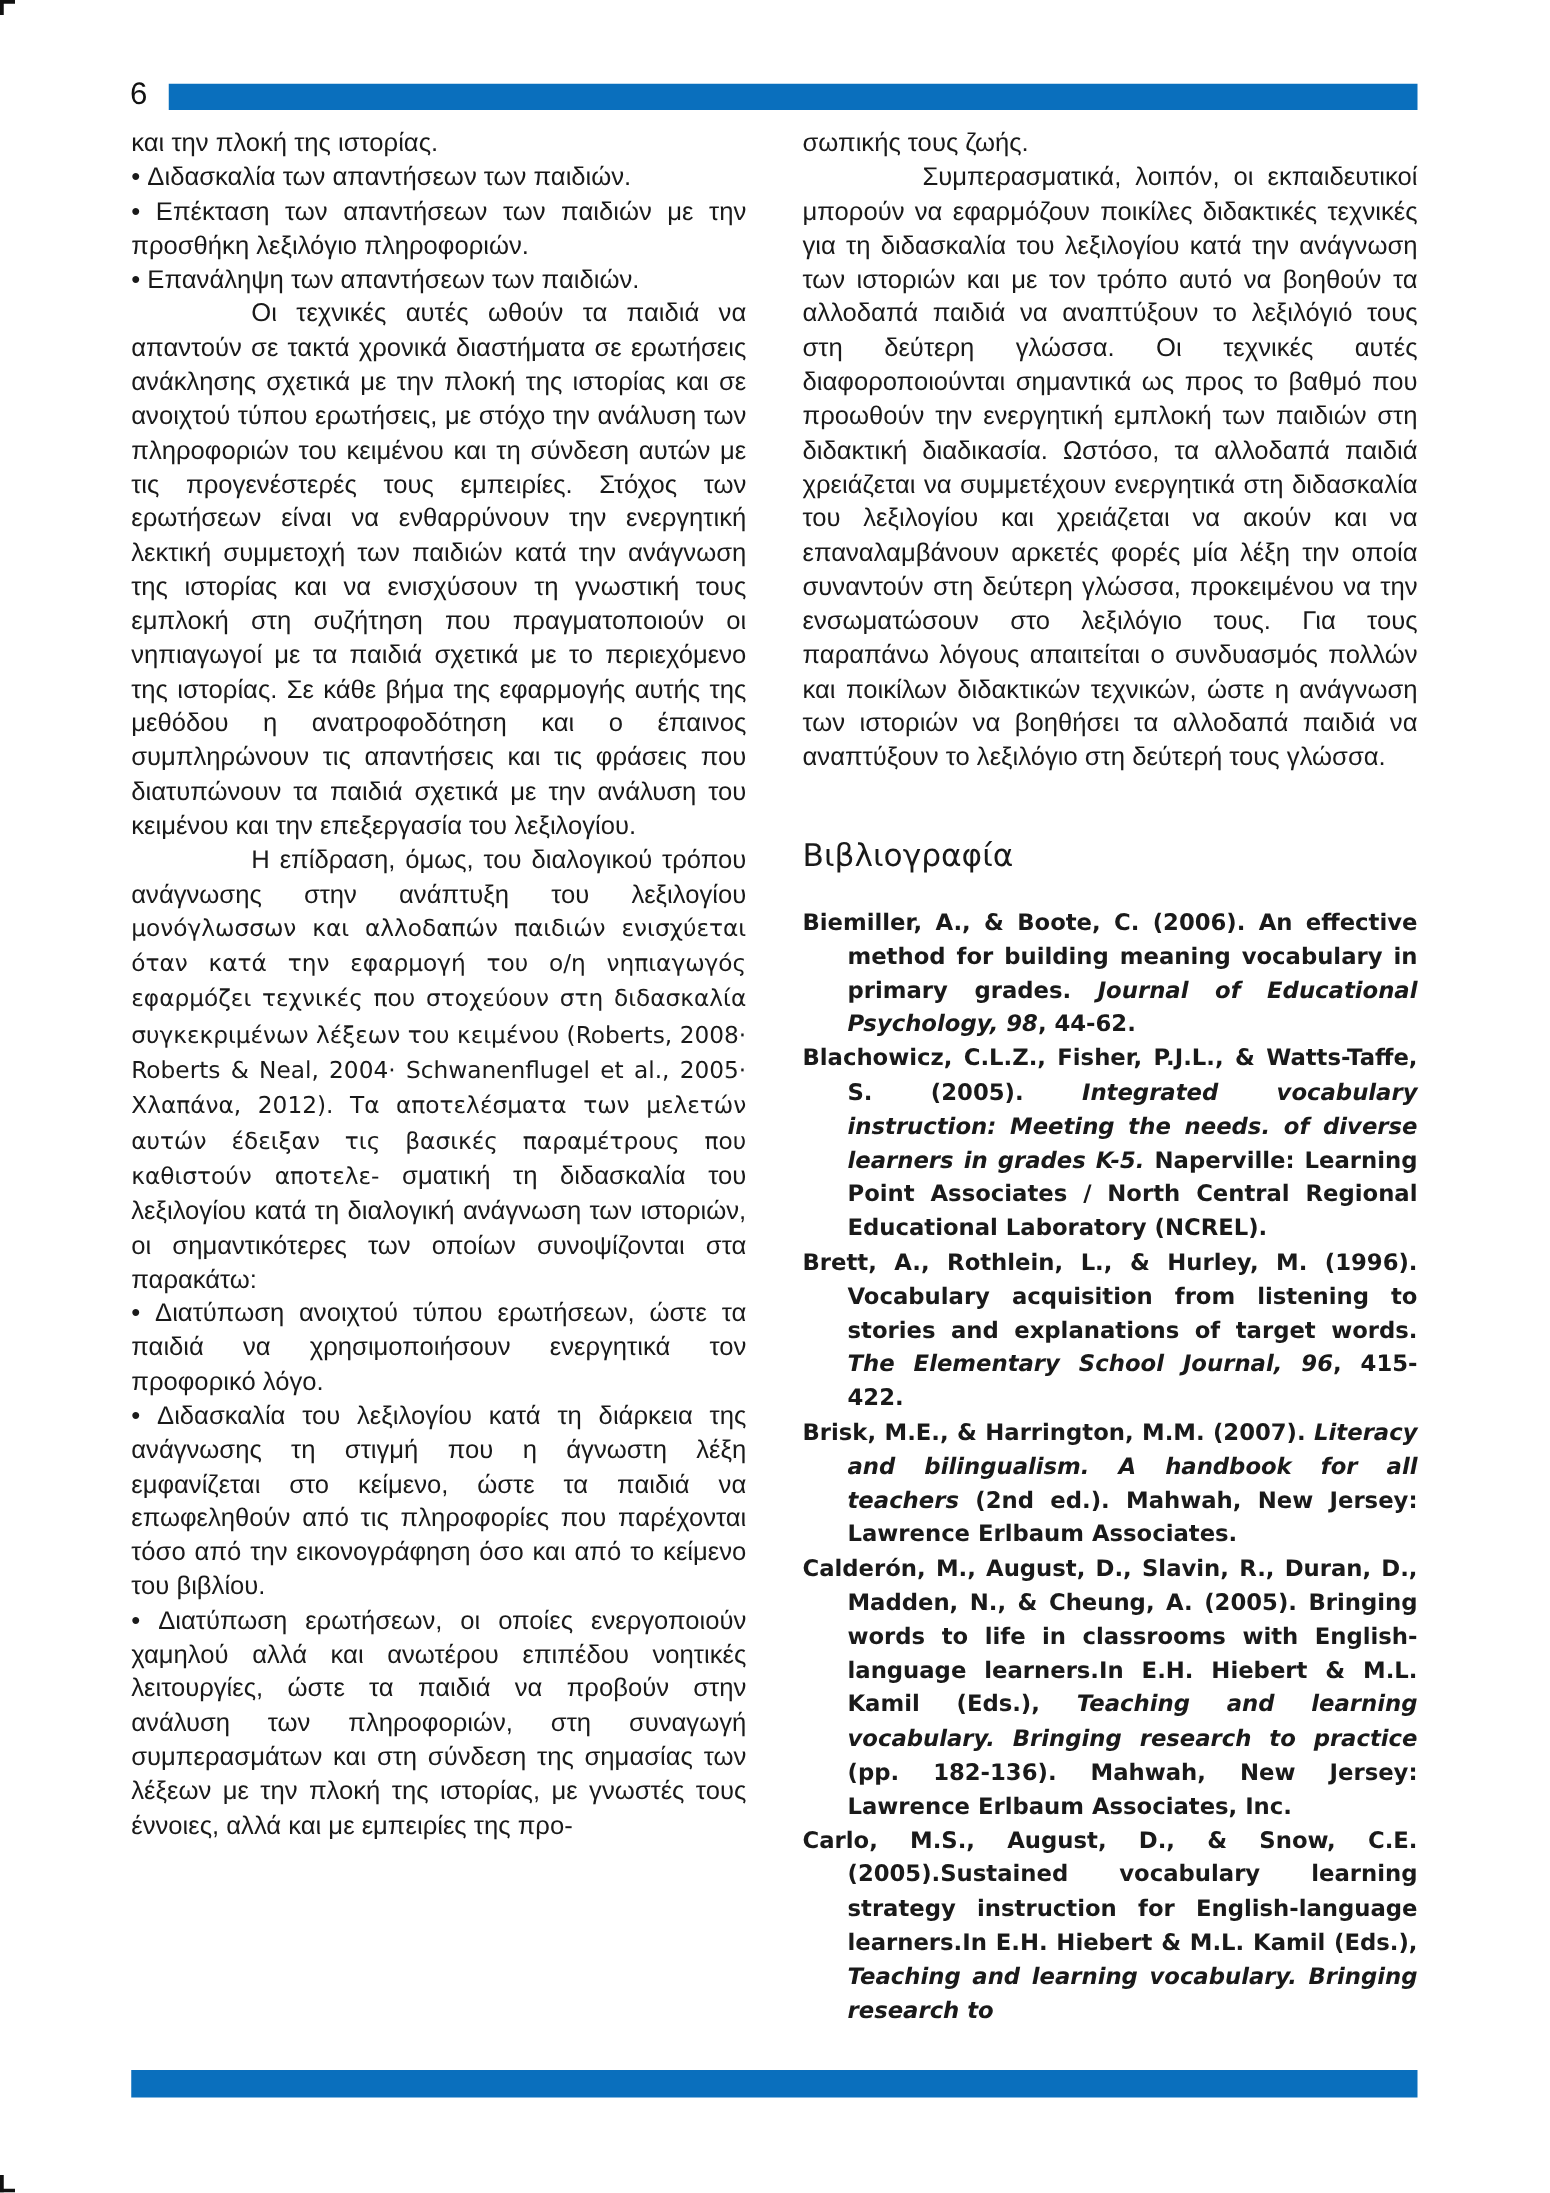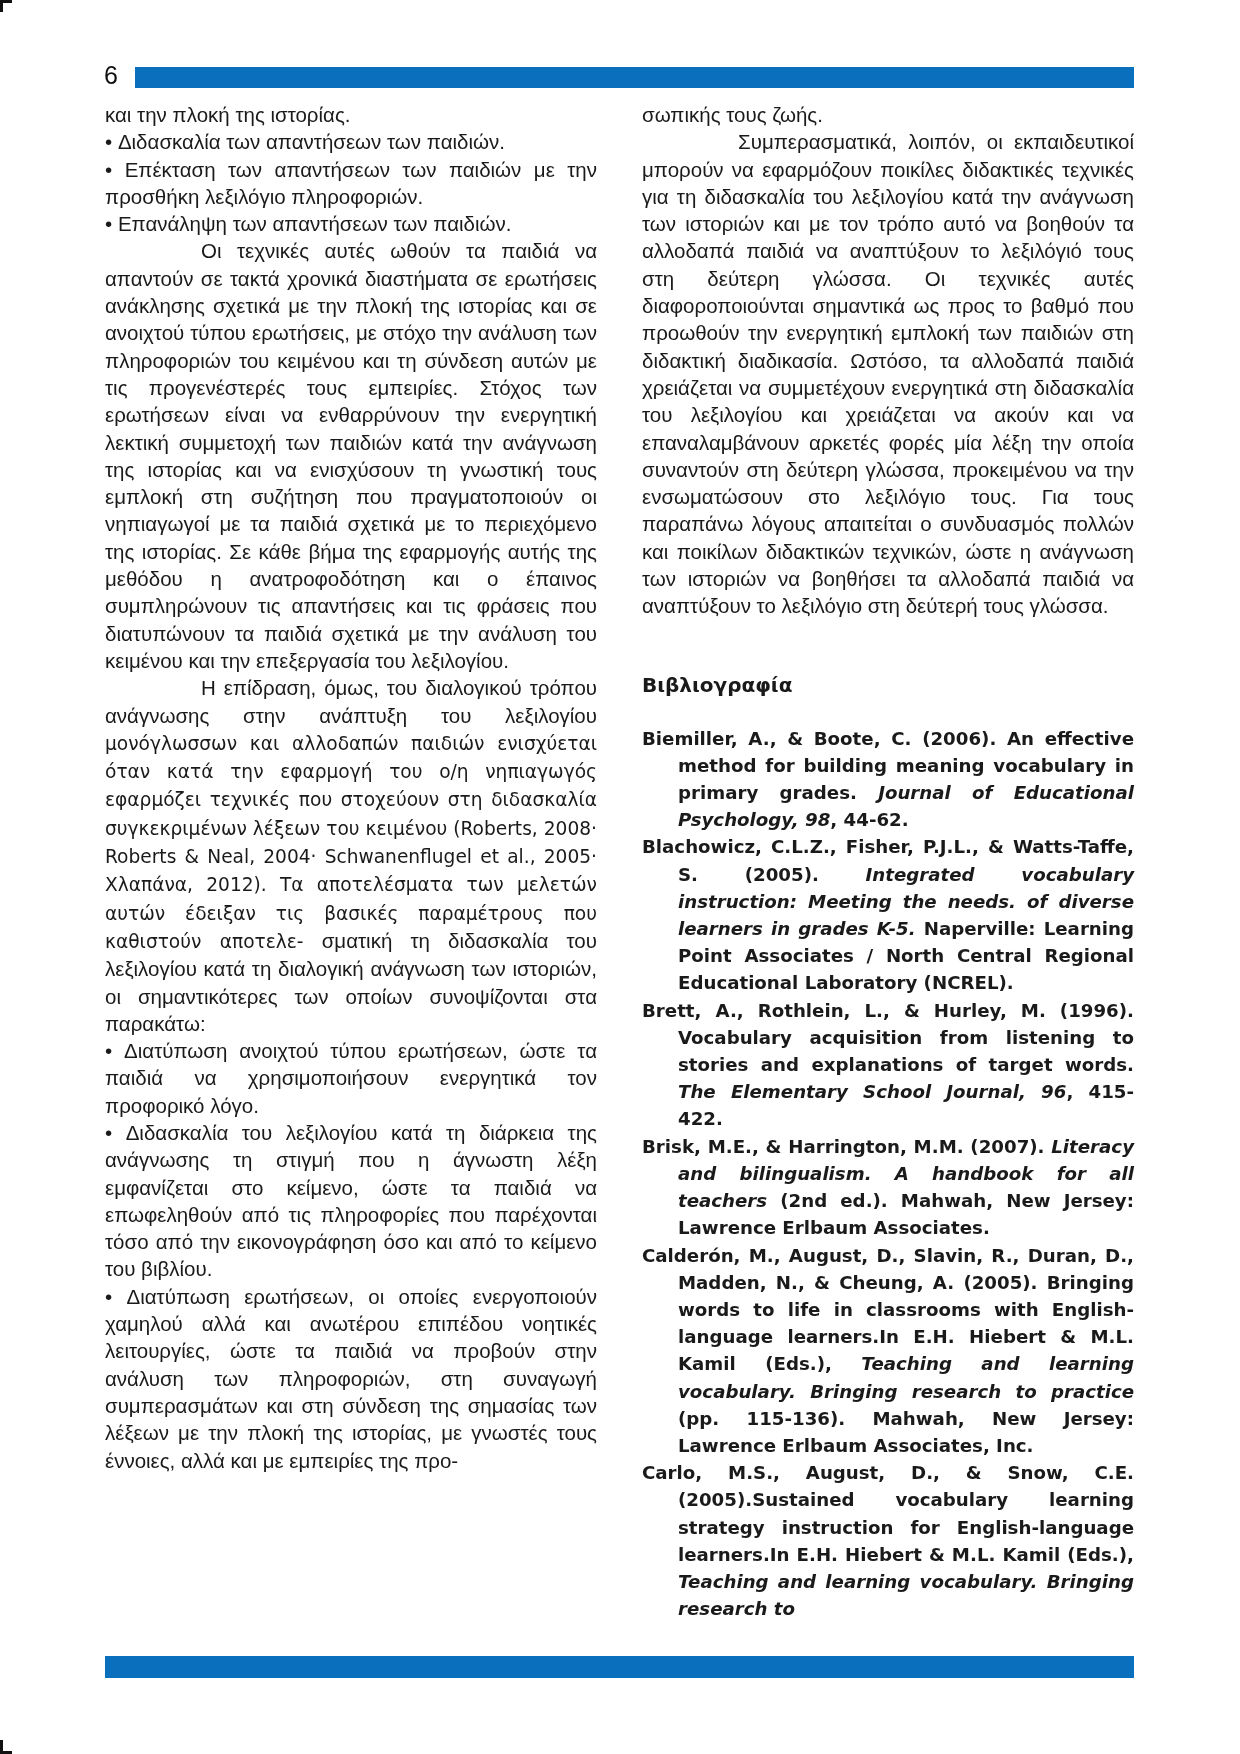--- a/index.html
+++ b/index.html
@@ -9,21 +9,21 @@
   .bar { position: absolute; background: #0a6fbd; }
   .bar.top { left: 135px; top: 67px; width: 999px; height: 21px; }
   .bar.bottom { left: 105px; top: 1656px; width: 1029px; height: 22px; }
   .col { position: absolute; font-family: "Liberation Sans", sans-serif; font-size: 20.5px; line-height: 27.3px; text-align: justify; }
   .col.left { left: 105px; top: 101px; width: 492px; }
   .col.right { left: 642px; top: 101px; width: 492px; }
   .col p { margin: 0; }
   .indent { text-indent: 96px; }
   .bullet::before { content: "\2022\00a0"; }
   .verdana { font-family: "DejaVu Sans", sans-serif; font-size: 18.6px; }
-  .heading { font-family: "DejaVu Sans", sans-serif; font-weight: bold; font-size: 20px; margin-top: 50px !important; margin-bottom: 25px !important; line-height: 30px; }
+  .heading { font-family: "DejaVu Sans", sans-serif; font-weight: normal; font-size: 25px; margin-top: 50px !important; margin-bottom: 25px !important; line-height: 30px; }
   .refs { font-family: "DejaVu Sans", sans-serif; font-size: 18.2px; line-height: 27.2px; text-align: justify; font-weight: bold; }
   .ref { padding-left: 36px; text-indent: -36px; margin: 0; }
   .ref i { font-style: italic; }
 </style>
 </head>
 <body>
 
 <div class="crop" style="left:0;top:0;width:12px;height:3px;"></div>
 <div class="crop" style="left:0;top:0;width:3px;height:12px;"></div>
 <div class="crop" style="left:0;top:1751px;width:12px;height:3px;"></div>
@@ -46,18 +46,18 @@
 
 <div class="col right">
   <p>σωπικής τους ζωής.</p>
   <p class="indent">Συμπερασματικά, λοιπόν, οι εκπαιδευτικοί μπορούν να εφαρμόζουν ποικίλες διδακτικές τεχνικές για τη διδασκαλία του λεξιλογίου κατά την ανάγνωση των ιστοριών και με τον τρόπο αυτό να βοηθούν τα αλλοδαπά παιδιά να αναπτύξουν το λεξιλόγιό τους στη δεύτερη γλώσσα. Οι τεχνικές αυτές διαφοροποιούνται σημαντικά ως προς το βαθμό που προωθούν την ενεργητική εμπλοκή των παιδιών στη διδακτική διαδικασία. Ωστόσο, τα αλλοδαπά παιδιά χρειάζεται να συμμετέχουν ενεργητικά στη διδασκαλία του λεξιλογίου και χρειάζεται να ακούν και να επαναλαμβάνουν αρκετές φορές μία λέξη την οποία συναντούν στη δεύτερη γλώσσα, προκειμένου να την ενσωματώσουν στο λεξιλόγιο τους. Για τους παραπάνω λόγους απαιτείται ο συνδυασμός πολλών και ποικίλων διδακτικών τεχνικών, ώστε η ανάγνωση των ιστοριών να βοηθήσει τα αλλοδαπά παιδιά να αναπτύξουν το λεξιλόγιο στη δεύτερή τους γλώσσα.</p>
   <p class="heading">Βιβλιογραφία</p>
   <div class="refs">
     <p class="ref"><span>Biemiller, A., &amp; Boote, C. (2006). An effective method for building meaning vocabulary in primary grades. </span><i>Journal of Educational Psychology, 98</i><span>, 44-62.</span></p>
     <p class="ref"><span>Blachowicz, C.L.Z., Fisher, P.J.L., &amp; Watts-Taffe, S. (2005). </span><i>Integrated vocabulary instruction: Meeting the needs. of diverse learners in grades K-5.</i><span> Naperville: Learning Point Associates / North Central Regional Educational Laboratory (NCREL).</span></p>
     <p class="ref"><span>Brett, A., Rothlein, L., &amp; Hurley, M. (1996). Vocabulary acquisition from listening to stories and explanations of target words. </span><i>The Elementary School Journal, 96</i><span>, 415-422.</span></p>
     <p class="ref"><span>Brisk, M.E., &amp; Harrington, M.M. (2007). </span><i>Literacy and bilingualism. A handbook for all teachers</i><span> (2nd ed.). Mahwah, New Jersey: Lawrence Erlbaum Associates.</span></p>
-    <p class="ref"><span>Calderón, M., August, D., Slavin, R., Duran, D., Madden, N., &amp; Cheung, A. (2005). Bringing words to life in classrooms with English-language learners.In E.H. Hiebert &amp; M.L. Kamil (Eds.), </span><i>Teaching and learning vocabulary. Bringing research to practice</i><span> (pp. 115-136). Mahwah, New Jersey: Lawrence Erlbaum Associates, Inc.</span></p>
+    <p class="ref"><span>Calderón, M., August, D., Slavin, R., Duran, D., Madden, N., &amp; Cheung, A. (2005). Bringing words to life in classrooms with English-language learners.In E.H. Hiebert &amp; M.L. Kamil (Eds.), </span><i>Teaching and learning vocabulary. Bringing research to practice</i><span> (pp. 182-136). Mahwah, New Jersey: Lawrence Erlbaum Associates, Inc.</span></p>
     <p class="ref"><span>Carlo, M.S., August, D., &amp; Snow, C.E. (2005).Sustained vocabulary learning strategy instruction for English-language learners.In E.H. Hiebert &amp; M.L. Kamil (Eds.), </span><i>Teaching and learning vocabulary. Bringing research to</i><span></span></p>
   </div>
 </div>
 
 <div class="bar bottom" style="background: rgb(10, 111, 189);"></div>
 
 </body></html>

